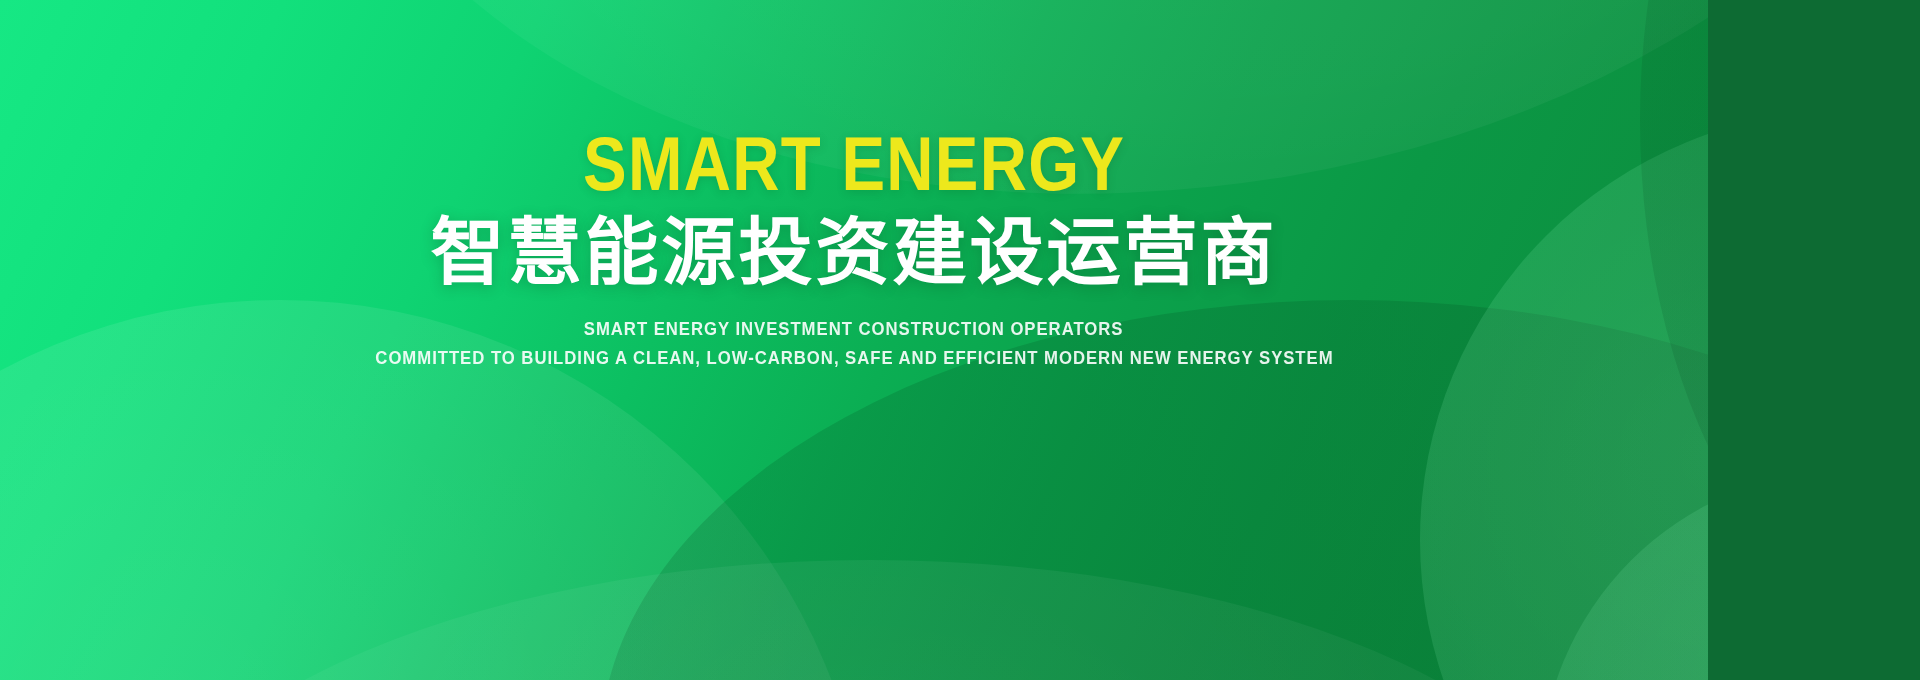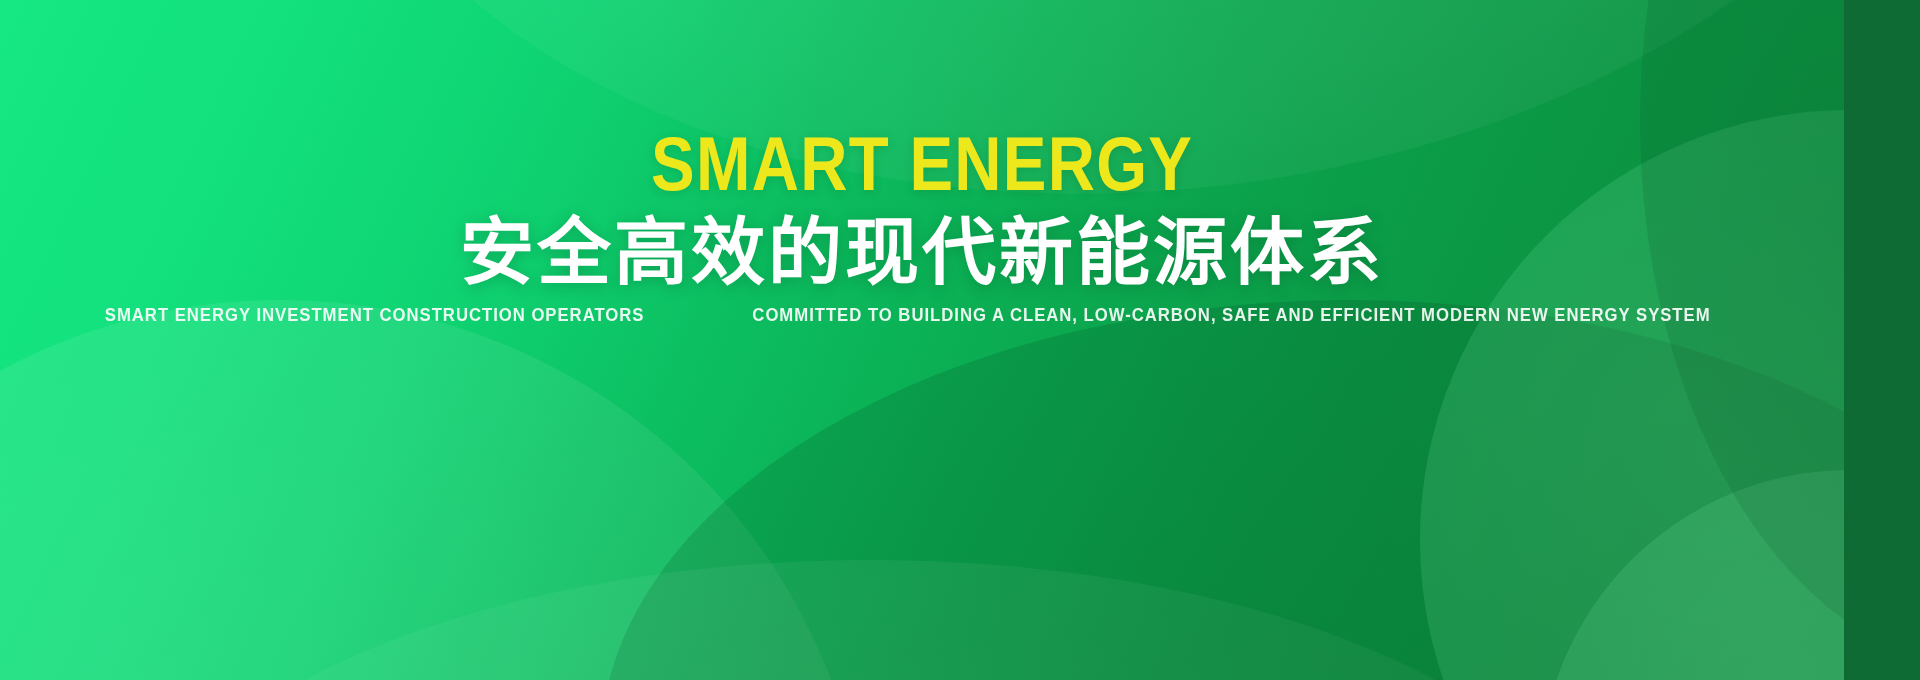--- a/index.html
+++ b/index.html
@@ -4,21 +4,21 @@
 <title>Smart Energy Banner</title>
 <style>
   html, body {
     margin: 0;
     padding: 0;
     background: #0d6b33;
   }
 
   .banner {
     position: relative;
-    width: 1844px;
+    width: 1708px;
     height: 680px;
     overflow: hidden;
     font-family: "Liberation Sans", "DejaVu Sans", sans-serif;
     
     background: linear-gradient(115deg,
                 #16E884 0%,
                 #12E07C 14%,
                 #0FD372 27%,
                 #0CBF61 40%,
                 #0BAE53 52%,
@@ -165,22 +165,23 @@
     font-weight: bold;
     font-size: 43px;
     line-height: 1.2;
     letter-spacing: 2px;
     color: #FFFFFF;
     white-space: nowrap;
     text-shadow: 0 2px 10px rgba(0,60,26,0.22);
   }
 
   .subhead-en {
-    margin-top: 10px;
+    margin-top: 24px;
     display: flex;
+    flex-direction: column;
     align-items: center;
     gap: 5px;
   }
 
   .subhead-en-line {
     font-family: "Liberation Sans Narrow", "Liberation Sans", "DejaVu Sans Condensed", sans-serif;
     font-weight: bold;
     font-size: 19px;
     line-height: 1.25;
     letter-spacing: 1.1px;
@@ -200,21 +201,21 @@
   <div class="blob blob-center-dark"></div>
   <div class="blob blob-right-light"></div>
   <div class="blob blob-corner-br"></div>
   <div class="blob blob-right-edge"></div>
   <div class="blob blob-bottom-sliver"></div>
 
   <div class="content">
 
     <div class="headline-en">SMART ENERGY</div>
 
-    <div class="headline-cn">安全高效的现代新能源体系</div>
+    <div class="headline-cn">智慧能源投资建设运营商</div>
 
 
     <div class="subhead-en">
       <div class="subhead-en-line">SMART ENERGY INVESTMENT CONSTRUCTION OPERATORS</div>
       <div class="subhead-en-line">COMMITTED TO BUILDING A CLEAN, LOW-CARBON, SAFE AND EFFICIENT MODERN NEW ENERGY SYSTEM</div>
     </div>
 
   </div>
 </div>
 

